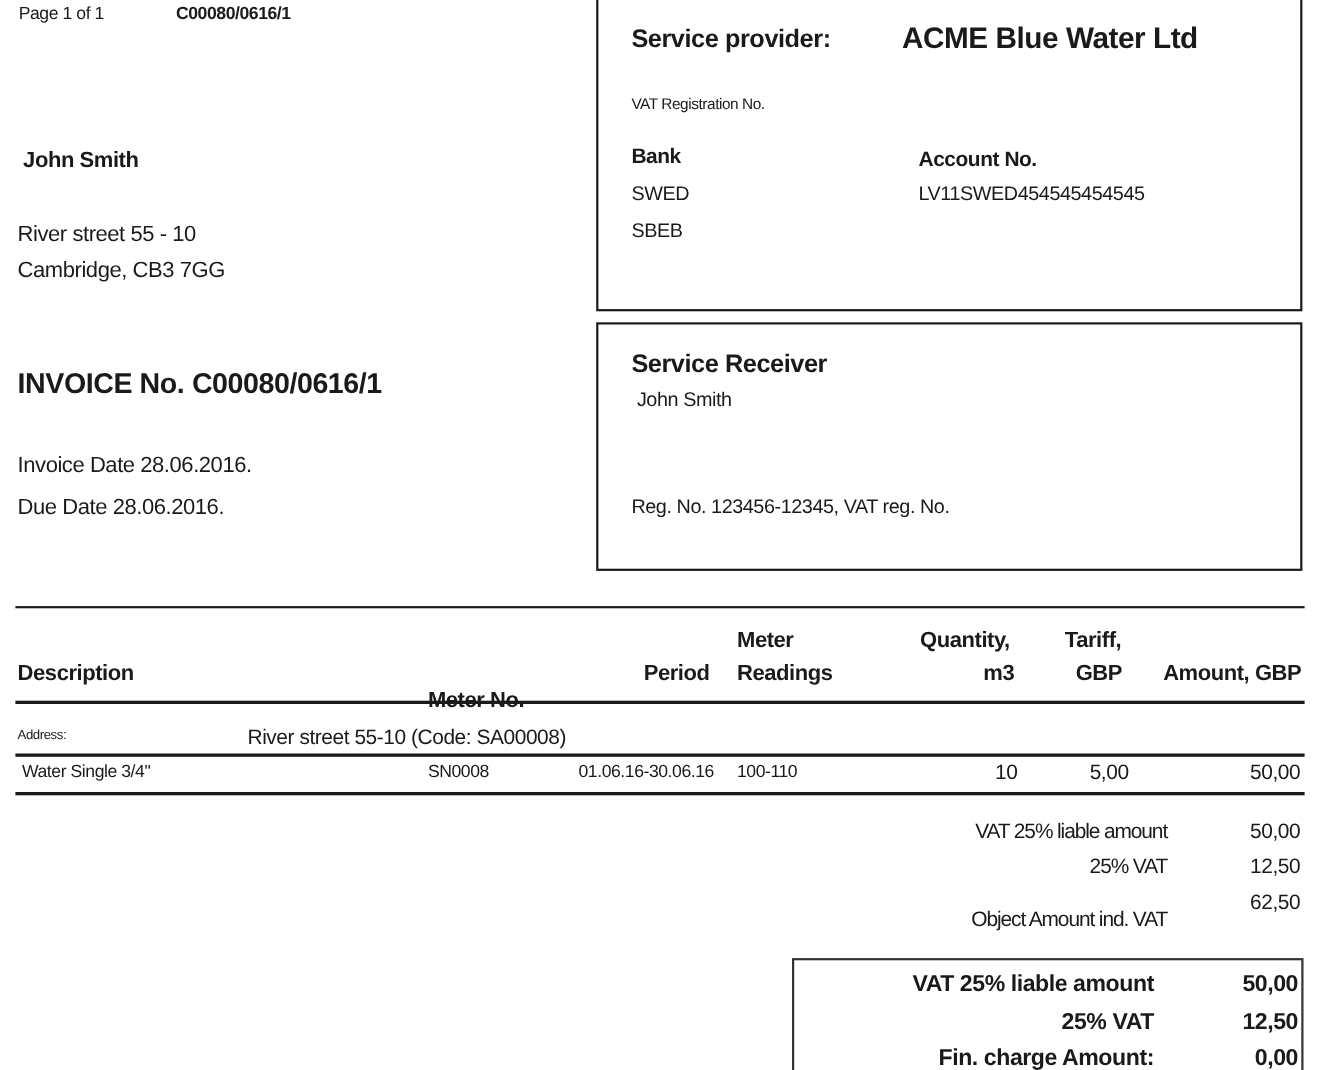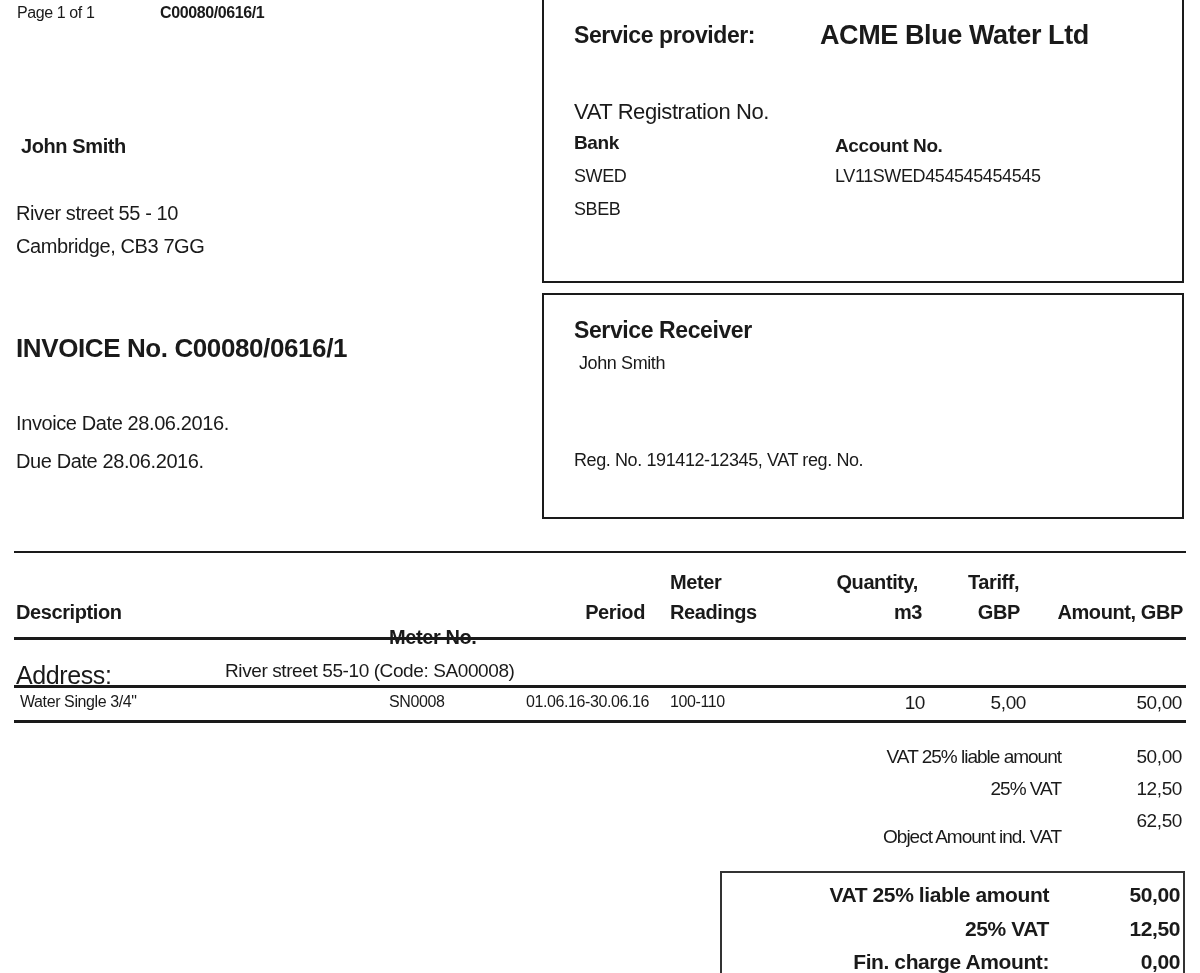--- a/index.html
+++ b/index.html
@@ -22,50 +22,50 @@
 <div class="abs cond" style="left:16px;top:202px;font-size:20px;">River street 55 - 10</div>
 <div class="abs cond" style="left:16px;top:235px;font-size:20px;">Cambridge, CB3 7GG</div>
 
 <div class="abs b cond" style="left:16px;top:333px;font-size:26px;">INVOICE No. C00080/0616/1</div>
 <div class="abs cond" style="left:16px;top:412px;font-size:20px;">Invoice Date 28.06.2016.</div>
 <div class="abs cond" style="left:16px;top:450px;font-size:20px;">Due Date 28.06.2016.</div>
 
 <div class="box" style="left:542px;top:-4px;width:642px;height:287px;">
   <div class="abs b cond" style="left:276px;top:22px;font-size:27px;">ACME Blue Water Ltd</div>
   <div class="abs b cond" style="left:30px;top:24px;font-size:23px;">Service provider:</div>
-  <div class="abs cond" style="left:30px;top:101px;font-size:22px;">VAT Registration No.</div>
+  <div class="abs cond" style="left:30px;top:88px;font-size:14px;">VAT Registration No.</div>
   <div class="abs b cond" style="left:30px;top:134px;font-size:19px;">Bank</div>
   <div class="abs b cond" style="left:291px;top:137px;font-size:19px;">Account No.</div>
   <div class="abs cond" style="left:30px;top:168px;font-size:18px;">SWED</div>
   <div class="abs cond" style="left:291px;top:168px;font-size:18px;">LV11SWED454545454545</div>
   <div class="abs cond" style="left:30px;top:201px;font-size:18px;">SBEB</div>
 </div>
 
 <div class="box" style="left:542px;top:293px;width:642px;height:226px;">
   <div class="abs b cond" style="left:30px;top:22px;font-size:23px;">Service Receiver</div>
   <div class="abs cond" style="left:35px;top:58px;font-size:18px;">John Smith</div>
-  <div class="abs cond" style="left:30px;top:155px;font-size:18px;">Reg. No. 191412-12345, VAT reg. No.</div>
+  <div class="abs cond" style="left:30px;top:155px;font-size:18px;">Reg. No. 123456-12345, VAT reg. No.</div>
 </div>
 
 <div class="hline" style="left:14px;top:551px;width:1172px;height:2px;"></div>
 
 <div class="abs b cond" style="left:16px;top:601px;font-size:20px;">Description</div>
 <div class="abs b cond" style="left:389px;top:601px;font-size:20px;margin-top:25px;">Meter No.</div>
 <div class="abs b cond r" style="left:540px;top:601px;width:105px;font-size:20px;">Period</div>
 <div class="abs b cond" style="left:670px;top:571px;font-size:20px;">Meter</div>
 <div class="abs b cond" style="left:670px;top:601px;font-size:20px;">Readings</div>
 <div class="abs b cond r" style="left:800px;top:571px;width:118px;font-size:20px;">Quantity,</div>
 <div class="abs b cond r" style="left:800px;top:601px;width:122px;font-size:20px;">m3</div>
 <div class="abs b cond" style="left:968px;top:571px;font-size:20px;">Tariff,</div>
 <div class="abs b cond r" style="left:950px;top:601px;width:70px;font-size:20px;">GBP</div>
 <div class="abs b cond r" style="left:1040px;top:601px;width:143px;font-size:20px;">Amount, GBP</div>
 
 <div class="hline" style="left:14px;top:637px;width:1172px;height:3px;"></div>
 
-<div class="abs cond" style="left:16px;top:661px;font-size:25px;text-decoration:underline;">Address:</div>
+<div class="abs cond" style="left:16px;top:661px;font-size:12px;">Address:</div>
 <div class="abs cond" style="left:225px;top:660px;font-size:19px;">River street 55-10 (Code: SA00008)</div>
 
 <div class="hline" style="left:14px;top:685px;width:1172px;height:3px;"></div>
 
 <div>
   <div class="abs cond" style="left:20px;top:693px;font-size:16px;">Water Single 3/4"</div>
   <div class="abs cond" style="left:389px;top:693px;font-size:16px;">SN0008</div>
   <div class="abs cond r" style="left:500px;top:693px;width:149px;font-size:16px;">01.06.16-30.06.16</div>
   <div class="abs cond" style="left:670px;top:693px;font-size:16px;">100-110</div>
   <div class="abs cond r" style="left:850px;top:692px;width:75px;font-size:19px;">10</div>

